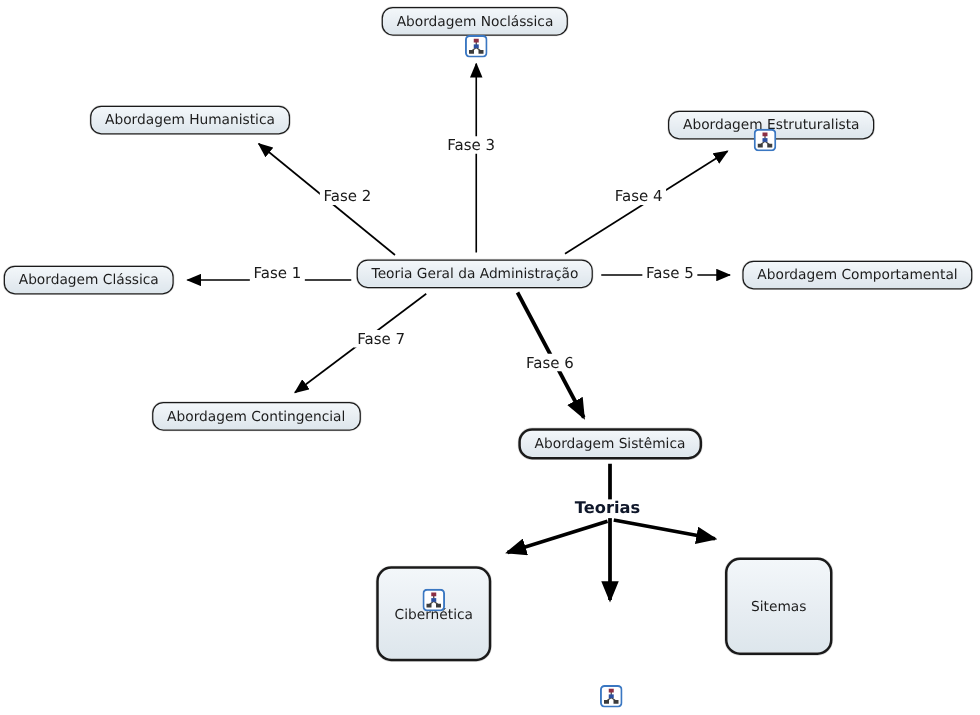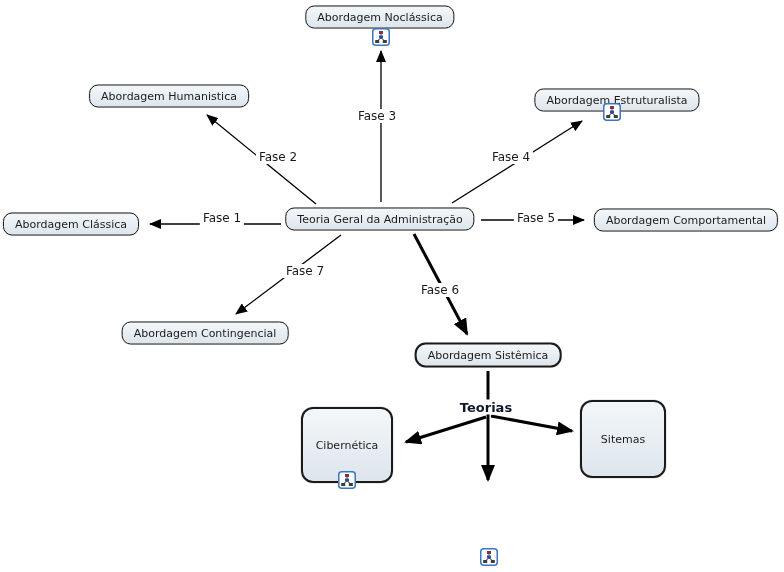--- a/index.html
+++ b/index.html
@@ -11,21 +11,21 @@
   .node{
     position:absolute;transform:translate(-50%,-50%);
     background:linear-gradient(180deg,#f3f7fa 0%,#e7edf2 55%,#dde6ec 100%);
     border:1px solid #1a1a1a;border-radius:9px;
     padding:4px 11px;font-size:11px;color:#1c1c1c;white-space:nowrap;
     box-shadow:0 0 0 0.5px rgba(0,0,0,0.15);
   }
   .node.bold{border-width:2px;border-radius:11px;}
   .node.big{
     display:flex;align-items:center;justify-content:center;
-    border-width:2px;border-radius:12px;padding:0;
+    border-width:2px;border-radius:12px;padding:0;margin-top:46px;
   }
   .edge-label{
     position:absolute;transform:translate(-50%,-50%);
     background:#ffffff;padding:0 3px;font-size:12px;color:#1a1a1a;white-space:nowrap;
   }
   .edge-label.bold{font-weight:bold;font-size:13px;color:#0f172a;}
   .map-icon{
     position:absolute;transform:translate(-50%,-50%);width:18px;height:18px;
     cursor:pointer;
   }
@@ -52,21 +52,21 @@
     <line x1="481" y1="220" x2="584" y2="220" stroke="#000" stroke-width="1.3" marker-end="url(#arr)"></line>
     <line x1="341" y1="235" x2="236" y2="314" stroke="#000" stroke-width="1.3" marker-end="url(#arr)"></line>
 
     <line x1="414" y1="234" x2="467" y2="334" stroke="#000" stroke-width="3" marker-end="url(#arrB)"></line>
     <line x1="488" y1="371" x2="488" y2="480" stroke="#000" stroke-width="3" marker-end="url(#arrB)"></line>
     <line x1="486" y1="417" x2="406" y2="442" stroke="#000" stroke-width="3" marker-end="url(#arrB)"></line>
     <line x1="491" y1="416" x2="572" y2="431" stroke="#000" stroke-width="3" marker-end="url(#arrB)"></line>
   </svg>
 
   <div class="node" style="left:380px;top:17px;"><span>Abordagem Noclássica</span></div>
-  <div class="node" style="left:169px;top:96px;text-align:center;"><span>Abordagem Humanistica</span></div>
+  <div class="node" style="left:152px;top:96px;text-align:center;"><span>Abordagem Humanistica</span></div>
   <div class="node" style="left:617px;top:100px;"><span>Abordagem Estruturalista</span></div>
   <div class="node" style="left:71px;top:224px;"><span>Abordagem Clássica</span></div>
   <div class="node" style="left:380px;top:219px;text-align:right;"><span>Teoria Geral da Administração</span></div>
   <div class="node" style="left:686px;top:220px;"><span>Abordagem Comportamental</span></div>
   <div class="node" style="left:205px;top:333px;"><span>Abordagem Contingencial</span></div>
   <div class="node bold" style="left:488px;top:355px;"><span>Abordagem Sistêmica</span></div>
 
   <div class="node big" style="left:347px;top:445px;width:88px;height:72px;">
       <span>Cibernética</span>
     </div>

